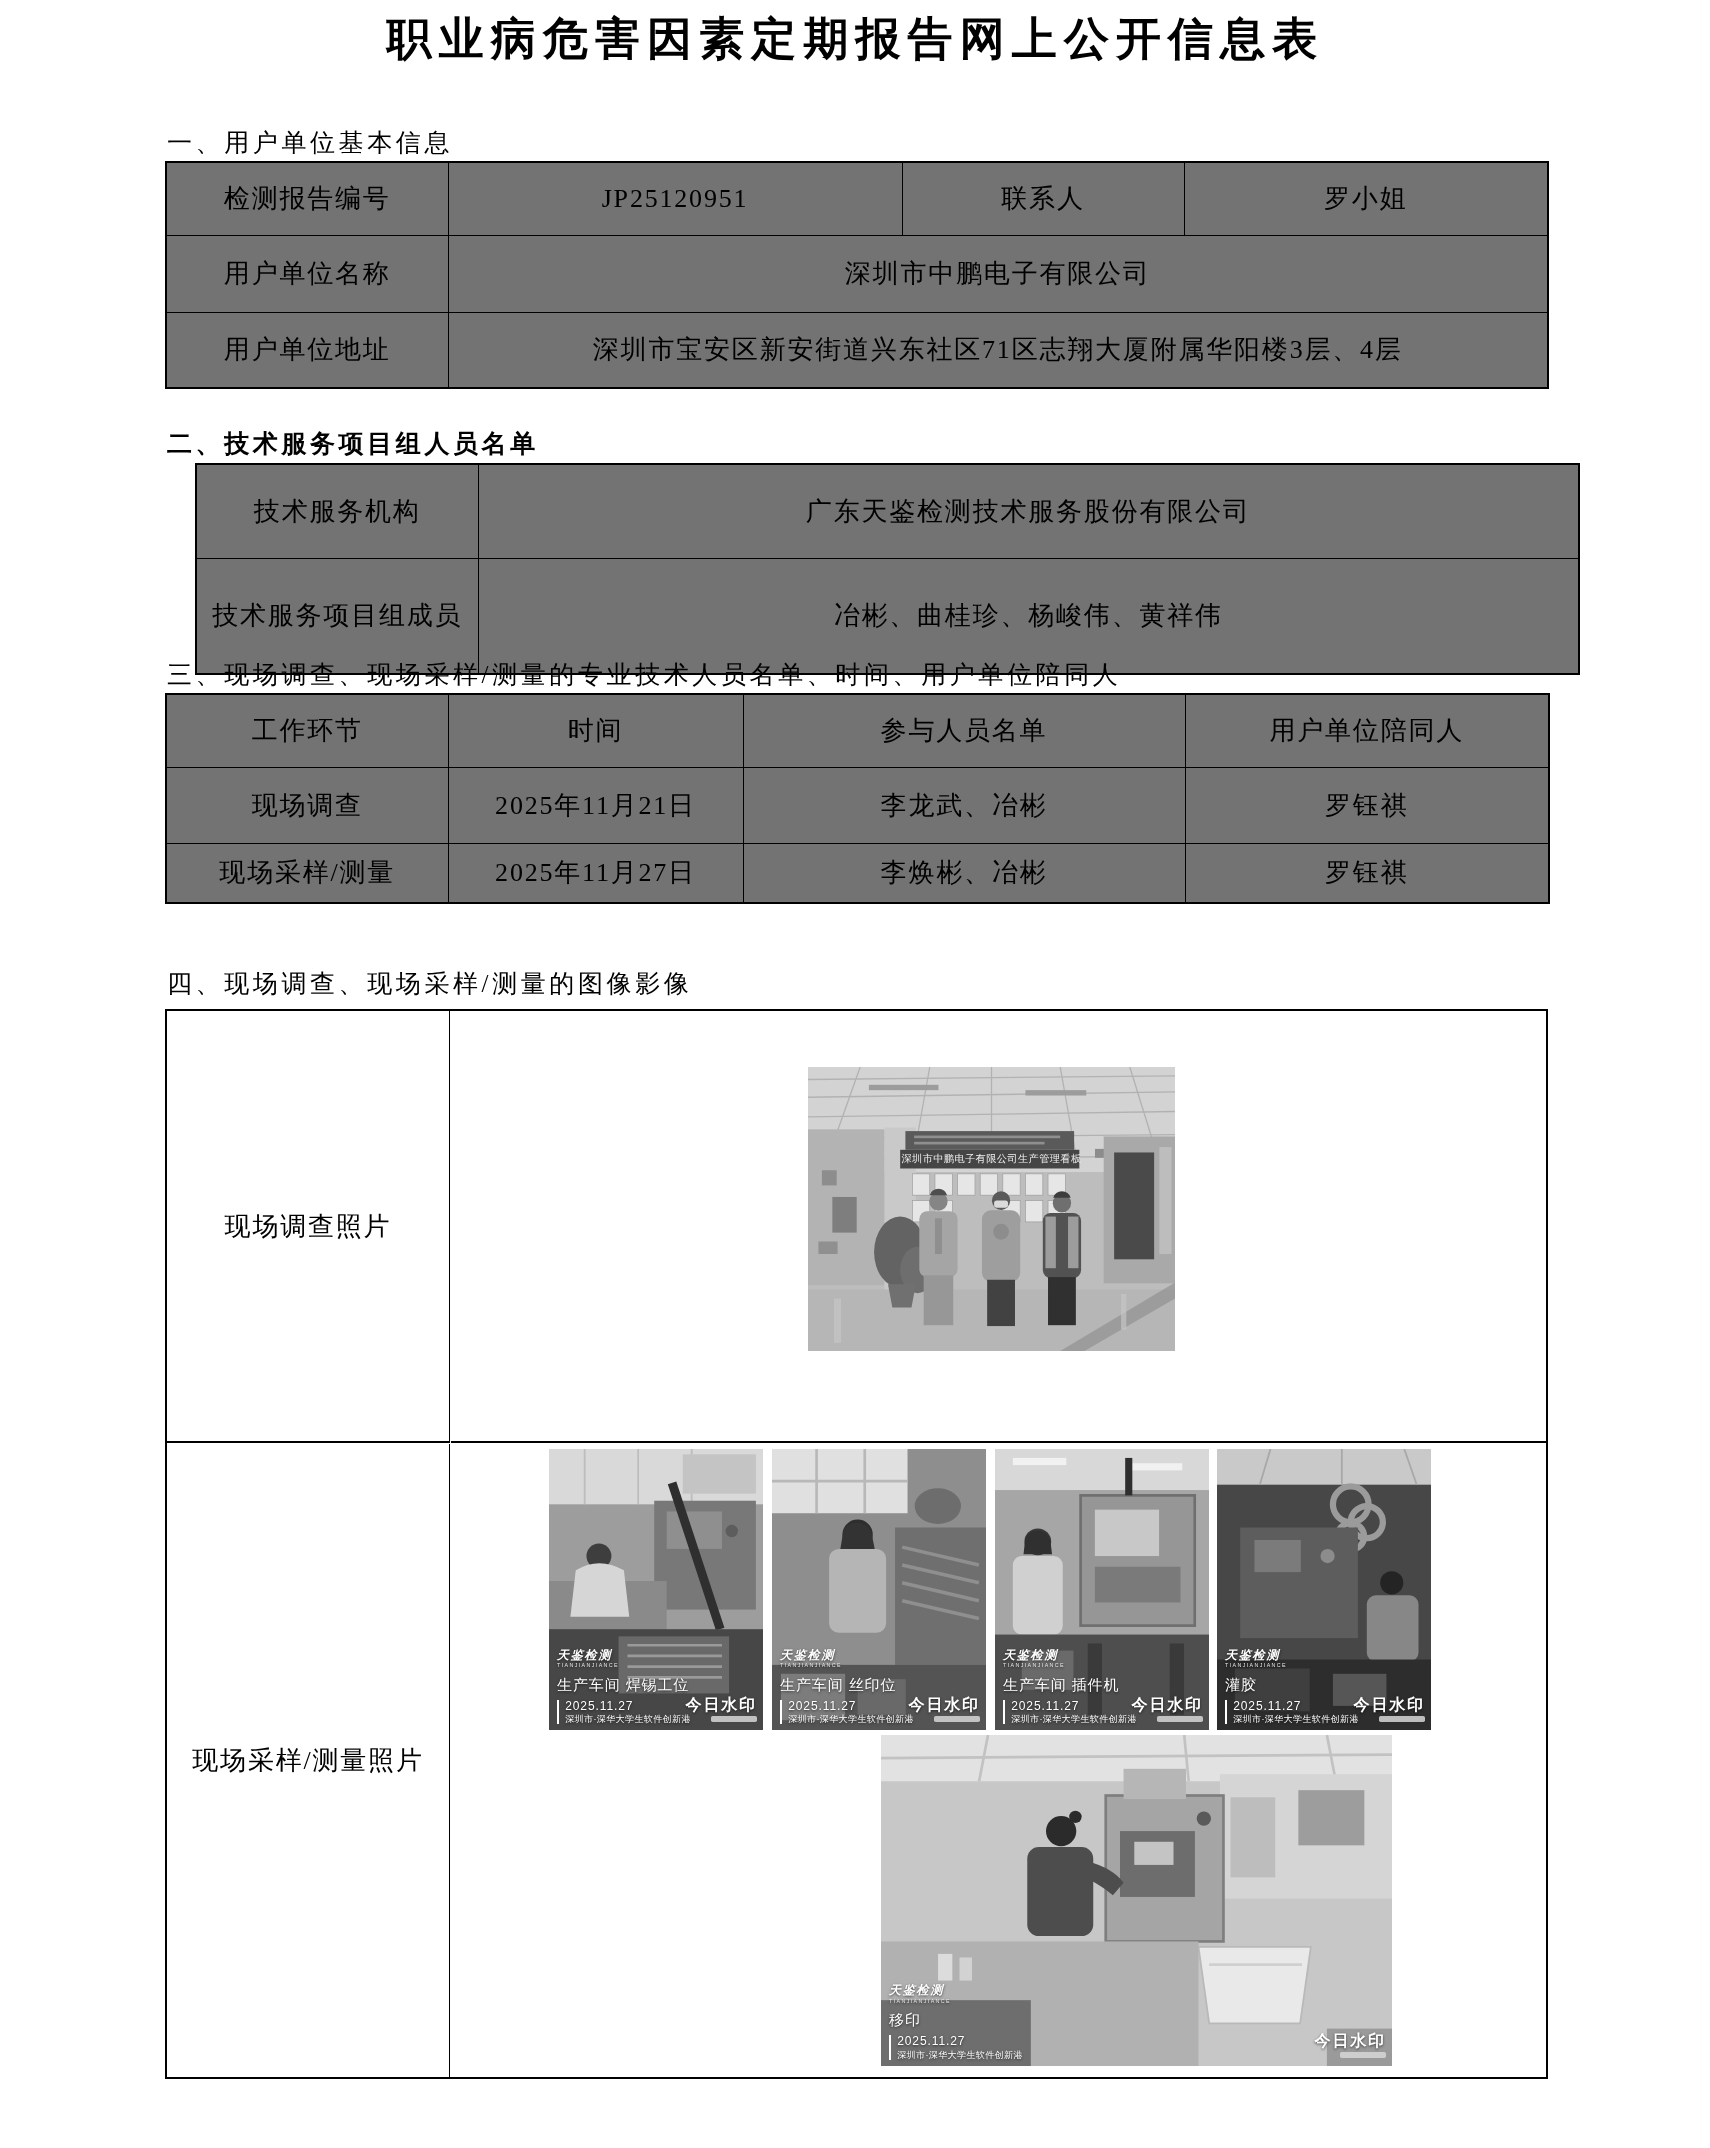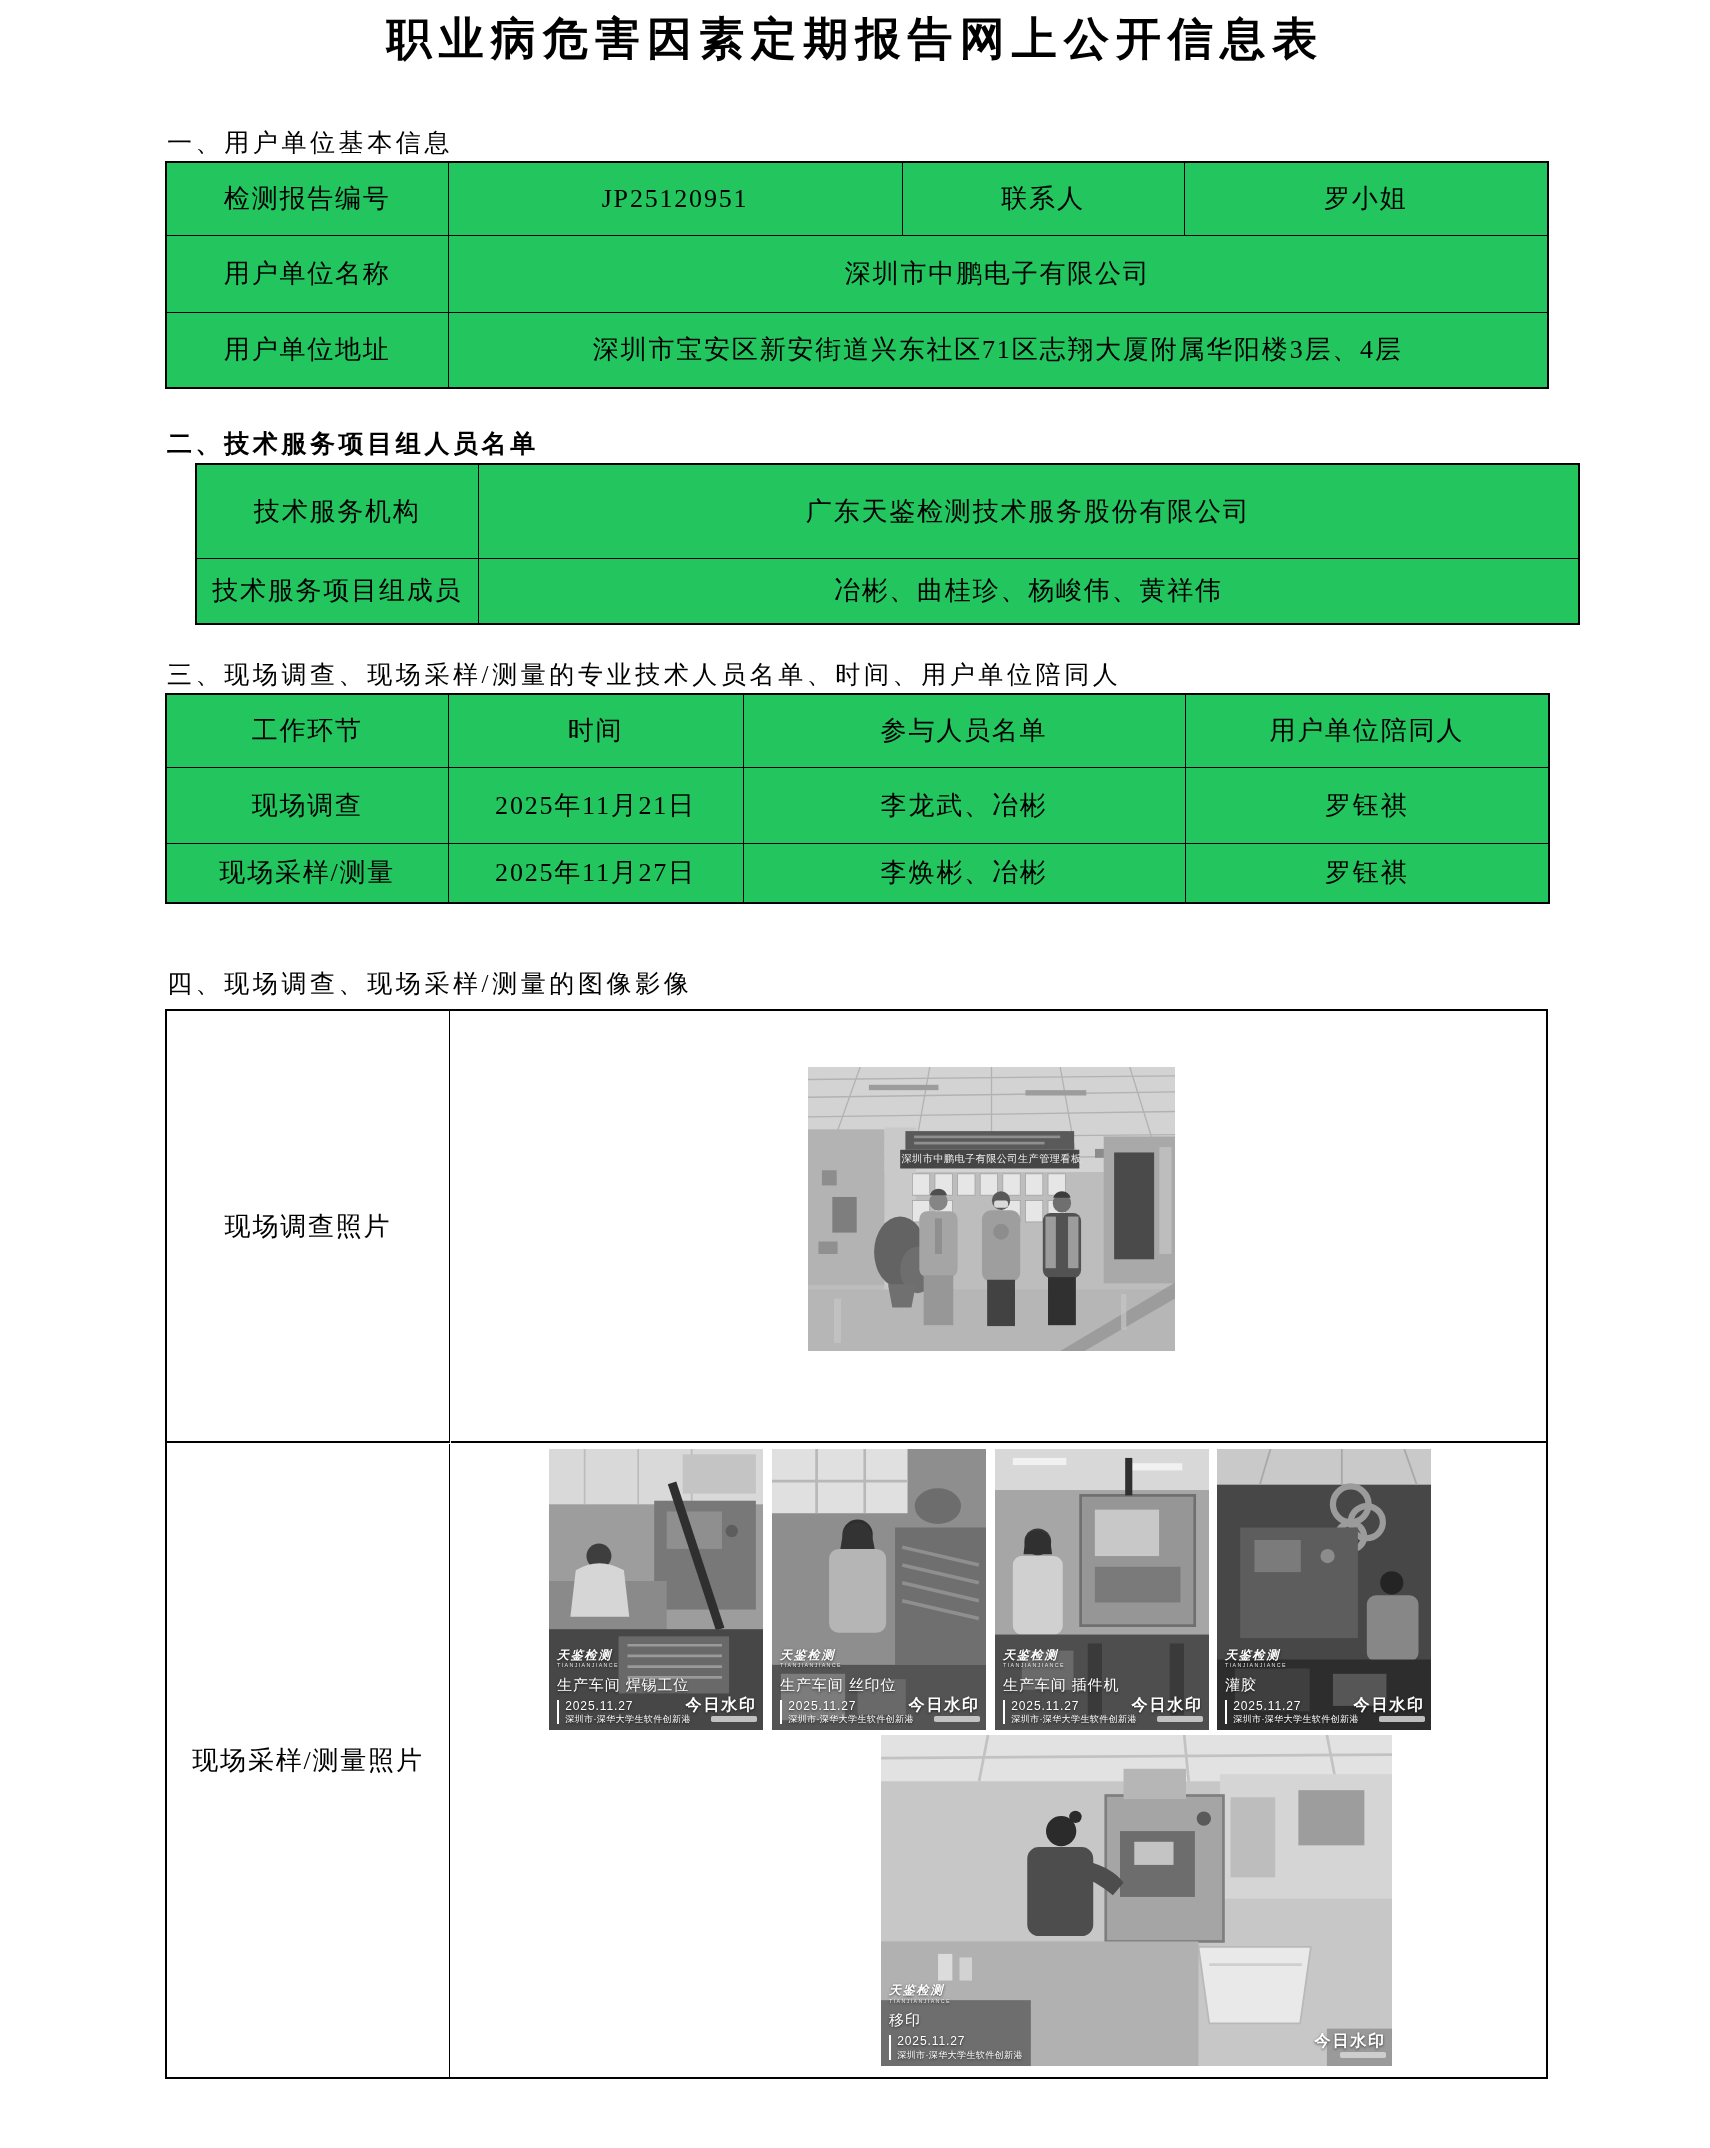--- a/index.html
+++ b/index.html
@@ -15,21 +15,21 @@
   .sec-heading {
     position:absolute; left:167px; font-size:25px; letter-spacing:3.6px; white-space:nowrap;
   }
   #h1 { top:126px; }
   #h2 { top:427px;font-weight:bold; }
   #h3 { top:658px; }
   #h4 { top:967px; }
 
   table.doc {
     position:absolute; border-collapse:collapse; table-layout:fixed;
-    border:2.7px solid #000; background:#22c55e;
+    border:2.7px solid #000; background:#737373;
   }
   table.doc td {
     border:1.8px solid #000; text-align:center; vertical-align:middle;
     font-size:26px; letter-spacing:1.8px; padding:0 5.3px; overflow:hidden;
   }
   #t1 { left:165px; top:161px; width:1383px; }
   #t2 { left:171px; top:463px; width:1383px;margin-left:24px; }
   #t3 { left:165px; top:693px; width:1383px; }
 
   
@@ -117,21 +117,21 @@
   <table class="doc" id="t2">
     <colgroup>
         <col style="width:282px">
         <col style="width:1101px">
       </colgroup>
     <tbody>
         <tr style="height:94px">
       <td>技术服务机构</td>
       <td>广东天鉴检测技术服务股份有限公司</td>
     </tr>
-    <tr style="height:66px">
+    <tr style="height:116px">
       <td>技术服务项目组成员</td>
       <td>冶彬、曲桂珍、杨峻伟、黄祥伟</td>
     </tr>
   </tbody>
     </table>
 
   <div class="sec-heading" id="h3">三、现场调查、现场采样/测量的专业技术人员名单、时间、用户单位陪同人</div>
   <table class="doc" id="t3">
     <colgroup>
         <col style="width:282px">

